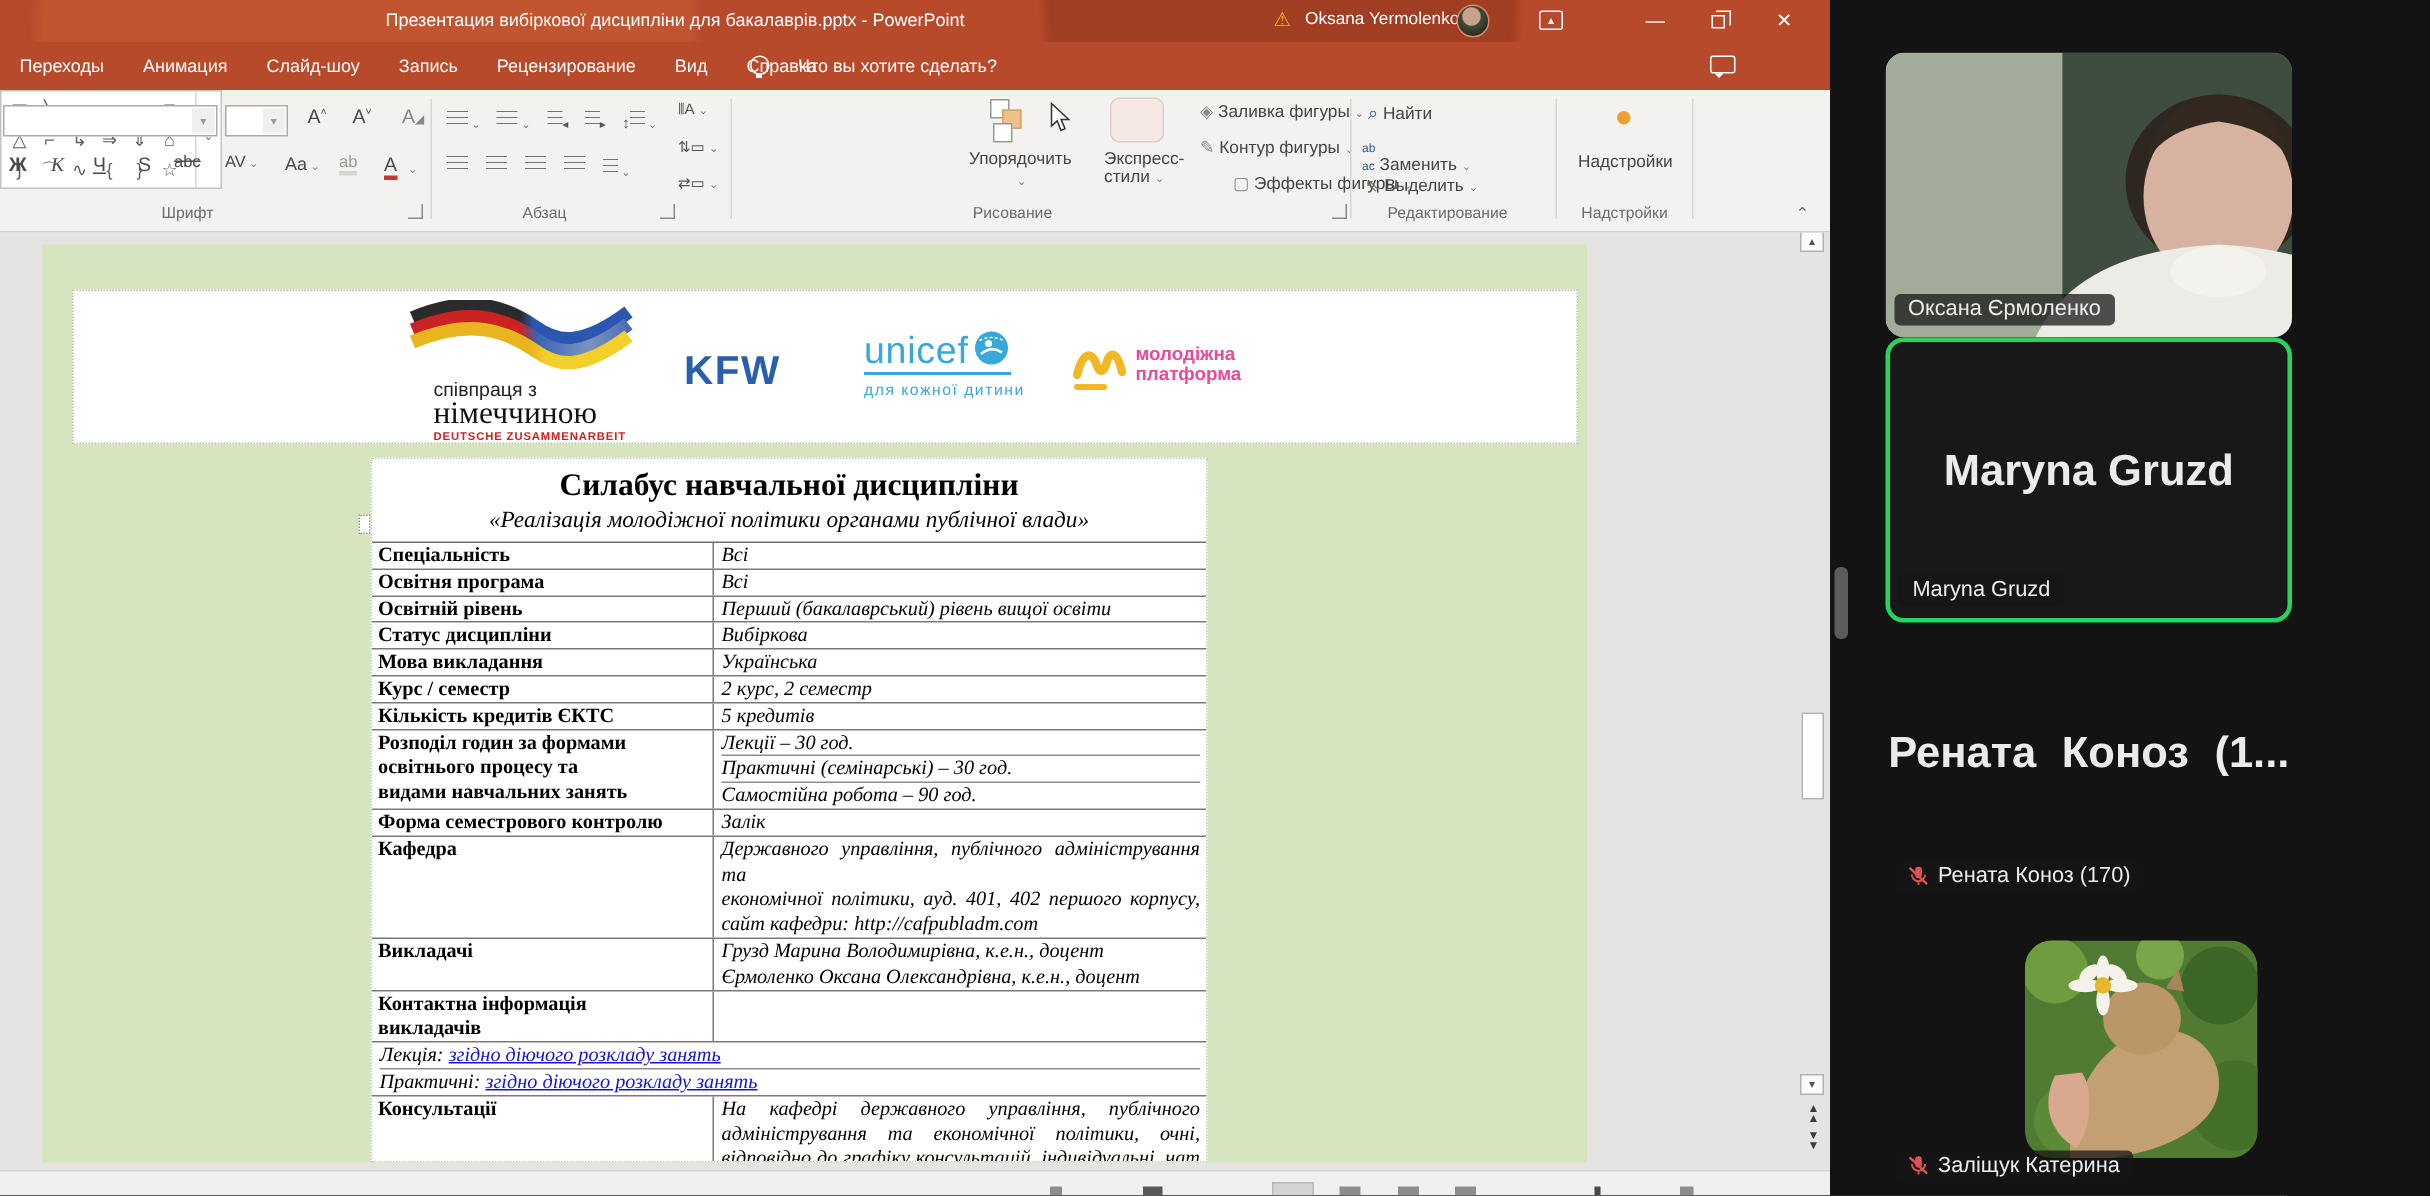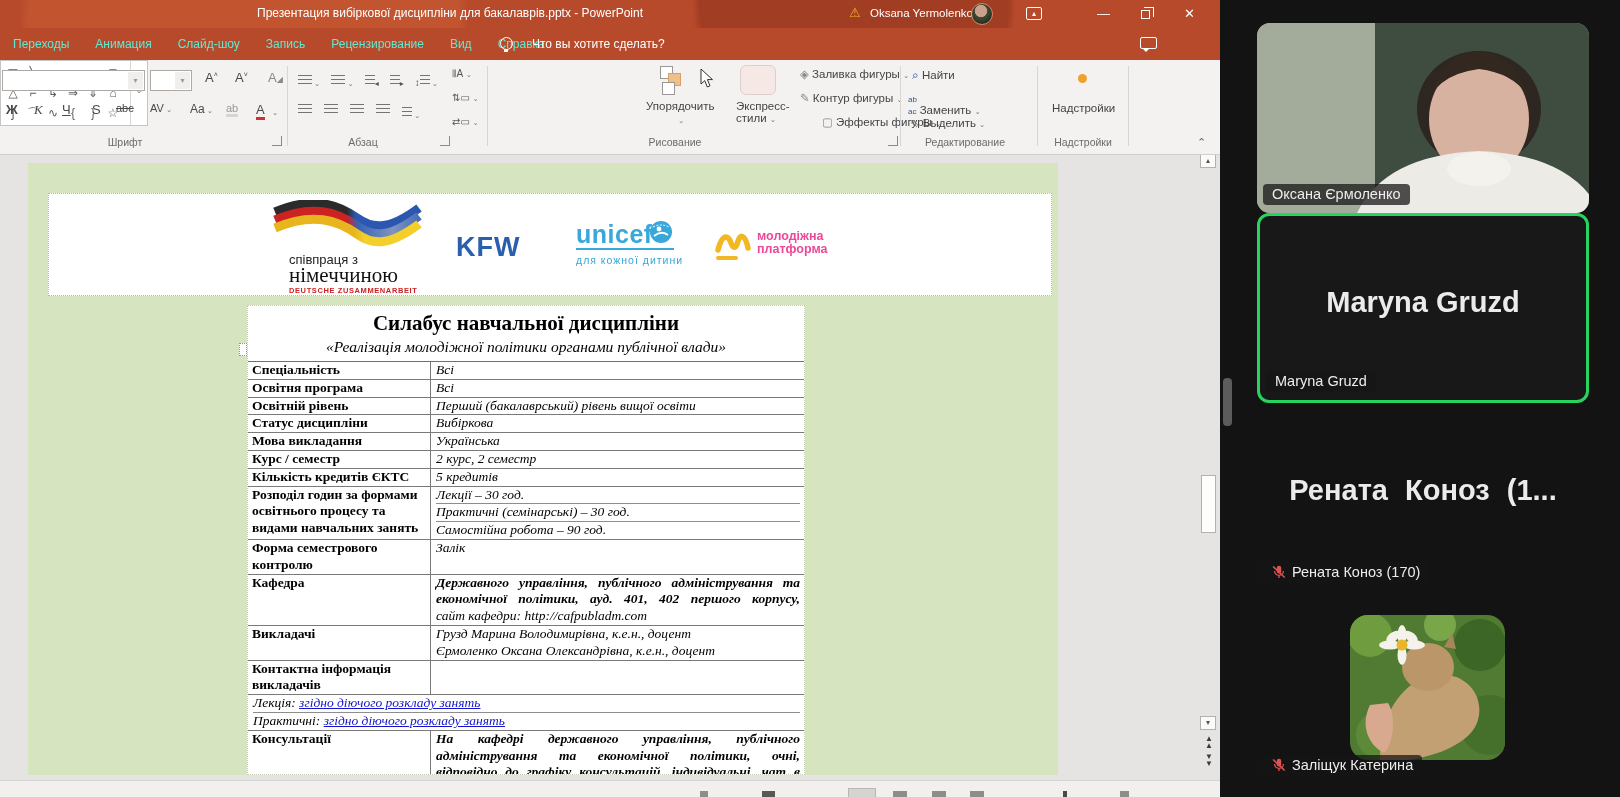--- a/index.html
+++ b/index.html
@@ -13,21 +13,21 @@
   .warn{left:849px;top:5px;font-size:13px;color:#f5b52e;}
   .tb-user{left:870px;top:7px;font-size:11.5px;color:#fff;}
   .avatar{left:971px;top:3px;width:22px;height:22px;border-radius:50%;background:radial-gradient(circle at 45% 35%,#c9a28d 0 34%,#3e4a36 38%,#27301f 75%);border:1px solid #d8876b;}
   .ribopt{left:1026px;top:7px;width:16px;height:13px;border:1px solid #fff;border-radius:2px;color:#fff;font-size:8px;text-align:center;line-height:11px;}
   .capbtn{top:0;width:43px;height:28px;color:#fff;font-size:13px;text-align:center;line-height:28px;}
   .restore-g{left:16px;top:10px;width:9px;height:9px;border:1px solid #fff;position:absolute;}
   .restore-g:before{content:'';position:absolute;top:-4px;left:2px;width:9px;height:9px;border:1px solid #fff;border-bottom:none;border-left:none;}
   
   .menubar{left:0;top:28px;width:1220px;height:32px;background:#b84a2c;}
   .mtabs{left:0;top:0;height:32px;display:flex;}
-  .mtab{color:#5eead4;font-size:12px;line-height:32px;padding:0 13px;white-space:nowrap;}
+  .mtab{color:#ffffff;font-size:12px;line-height:32px;padding:0 13px;white-space:nowrap;}
   .bulb{left:500px;top:9px;width:13px;height:13px;border:1.4px solid #fff;border-radius:50%;}
   .bulb:after{content:'';position:absolute;left:3.2px;top:11px;width:4px;height:3px;background:#fff;}
   .tellme{left:522px;top:9px;font-size:12px;color:#fff;white-space:nowrap;padding-left:10px;}
   .combub{left:1140px;top:9px;width:17px;height:12px;border:1.3px solid #fff;border-radius:2px;}
   .combub:after{content:'';position:absolute;left:2px;top:11px;border:3px solid transparent;border-top-color:#fff;}
   
   .ribbon{left:0;top:60px;width:1220px;height:95px;background:#f3f2f1;border-bottom:1px solid #d2d0ce;color:#444;}
   .rsep{top:6px;width:1px;height:80px;background:#d8d6d4;}
   .glabel{top:76px;font-size:10.5px;color:#6b6b6b;text-align:center;white-space:nowrap;}
   .launch{top:76px;width:10px;height:10px;border-right:1.4px solid #8a8a8a;border-bottom:1.4px solid #8a8a8a;font-size:7px;color:#8a8a8a;}
@@ -51,37 +51,37 @@
   .addin-dot{width:9px;height:9px;border-radius:50%;background:#f0a030;}
   
   .slidearea{left:0;top:155px;width:1220px;height:625px;background:#e5e4e3;overflow:hidden;}
   .slide{left:28px;top:8px;width:1030px;height:612px;background:#d6e5bf;overflow:hidden;}
   .logoband{left:20px;top:30px;width:1004px;height:103px;background:#fff;border:1px dotted #aebf9a;}
   .syllabus{left:219px;top:142px;width:558px;height:470px;background:#fff;border:1px dotted #c0cdb0;overflow:hidden;font-family:"Liberation Serif",serif;}
   .syl-title{text-align:center;font-weight:bold;font-size:21px;padding-top:5px;}
   .syl-sub{text-align:center;font-style:italic;font-size:15.5px;padding:2px 0 5px 0;}
   .syl-table{border-top:1px solid #6f6f6f;}
   .syl-row{display:flex;border-bottom:1px solid #7a7a7a;}
-  .syl-label{width:183px;border-right:1px solid #7a7a7a;font-weight:bold;font-size:13.5px;line-height:16.8px;padding-left:4px;}
+  .syl-label{width:228px;border-right:1px solid #7a7a7a;font-weight:bold;font-size:13.5px;line-height:16.8px;padding-left:4px;}
   .syl-value{flex:1;font-style:italic;font-size:13.5px;line-height:16.8px;padding:0 4px 0 5px;}
   .syl-row.divided .vline + .vline{border-top:1px solid #8d8d8d;}
-  .vline.just{text-align:justify;text-align-last:justify;font-weight:bold;}
+  .vline.just{text-align:justify;text-align-last:justify;}
   .tlink{color:#1414cf;text-decoration:underline;}
   .handle{left:211px;top:180px;width:8px;height:13px;border:1px dotted #8a9a78;background:#fff;}
   
   .sbarbox{width:16px;height:14px;background:#fbfbfa;border:1px solid #b3b1af;color:#555;font-size:8px;text-align:center;line-height:12px;}
   .sthumb{left:1201px;top:475px;width:15px;height:58px;background:#fdfdfc;border:1px solid #b3b1af;}
   .dblarrow{left:1203px;width:12px;text-align:center;font-size:8px;color:#3a3a3a;line-height:7px;}
   
   .statusbar{left:0;top:780px;width:1220px;height:17px;background:#f1f0ef;border-top:1px solid #d5d3d1;overflow:hidden;}
   .sb-ico{top:10px;background:#8f8d8b;}
   
   .meet{left:1220px;top:0;width:400px;height:797px;background:#131313;}
   .mthumb{left:3px;top:378px;width:9px;height:48px;background:#5c5c5c;border-radius:4px;}
-  .tile{left:37px;width:332px;border-radius:13px;overflow:hidden;background:#181818;}
+  .tile{left:37px;width:271px;border-radius:13px;overflow:hidden;background:#181818;margin-top:12px;}
   .tile.plain{background:transparent;}
   .badge{position:absolute;left:6px;bottom:8px;background:rgba(22,22,22,.74);color:#ececec;font-size:14.5px;padding:2px 9px 3px;border-radius:4px;white-space:nowrap;display:flex;align-items:center;gap:6px;}
   .bigname{position:absolute;left:0;right:0;text-align:center;color:#ebebeb;font-weight:bold;font-size:29px;white-space:nowrap;overflow:hidden;}
   .wide{word-spacing:9px;}
   
   .kfw{font-weight:bold;font-size:27px;color:#2a5fad;letter-spacing:1px;}
   .uni-word{font-size:25px;color:#38a7da;letter-spacing:.5px;}
   .uni-tag{font-size:10.5px;color:#38a7da;letter-spacing:1px;}
   .yp-txt{font-size:12.5px;font-weight:bold;color:#ec4899;line-height:13px;}
   .gc1{font-size:13px;color:#222;}
@@ -258,21 +258,21 @@
             <path d="M4,12 C42,-4 66,4 86,18 C100,28 116,32 148,8" fill="none" stroke="url(#g1)" stroke-width="9"></path>
             <path d="M4,20 C42,4 66,12 86,26 C100,36 116,40 148,16" fill="none" stroke="url(#g2)" stroke-width="9"></path>
             <path d="M4,28 C42,12 66,20 86,34 C100,44 116,48 148,24" fill="none" stroke="url(#g3)" stroke-width="9"></path>
           </svg>
           <div class="ab gc1" style="left:240px;top:58px;">співпраця з</div>
           <div class="ab gc2" style="left:240px;top:71px;">німеччиною</div>
           <div class="ab gc3" style="left:240px;top:92px;">DEUTSCHE ZUSAMMENARBEIT</div>
 
           <div class="ab kfw" style="left:407px;top:38px;">KFW</div>
 
-          <div class="ab uni-word" style="left:527px;top:26px;font-weight:bold;">unicef</div>
+          <div class="ab uni-word" style="left:527px;top:26px;">unicef</div>
           <svg class="ab" style="left:600px;top:26px;" width="24" height="24" viewBox="0 0 24 24">
             <circle cx="12" cy="12" r="11" fill="#38a7da"></circle>
             <circle cx="10" cy="9" r="2.4" fill="#fff"></circle>
             <path d="M5,16 Q12,10 19,15" stroke="#fff" stroke-width="1.8" fill="none"></path>
             <path d="M4,7 Q12,3 20,7" stroke="#fff" stroke-width="1" fill="none" stroke-dasharray="2 1.5"></path>
           </svg>
           <div class="ab" style="left:527px;top:54px;width:98px;border-top:2px solid #38a7da;"></div>
           <div class="ab uni-tag" style="left:527px;top:60px;">для кожної дитини</div>
 
           <svg class="ab" style="left:665px;top:30px;" width="38" height="40" viewBox="0 0 38 40">

